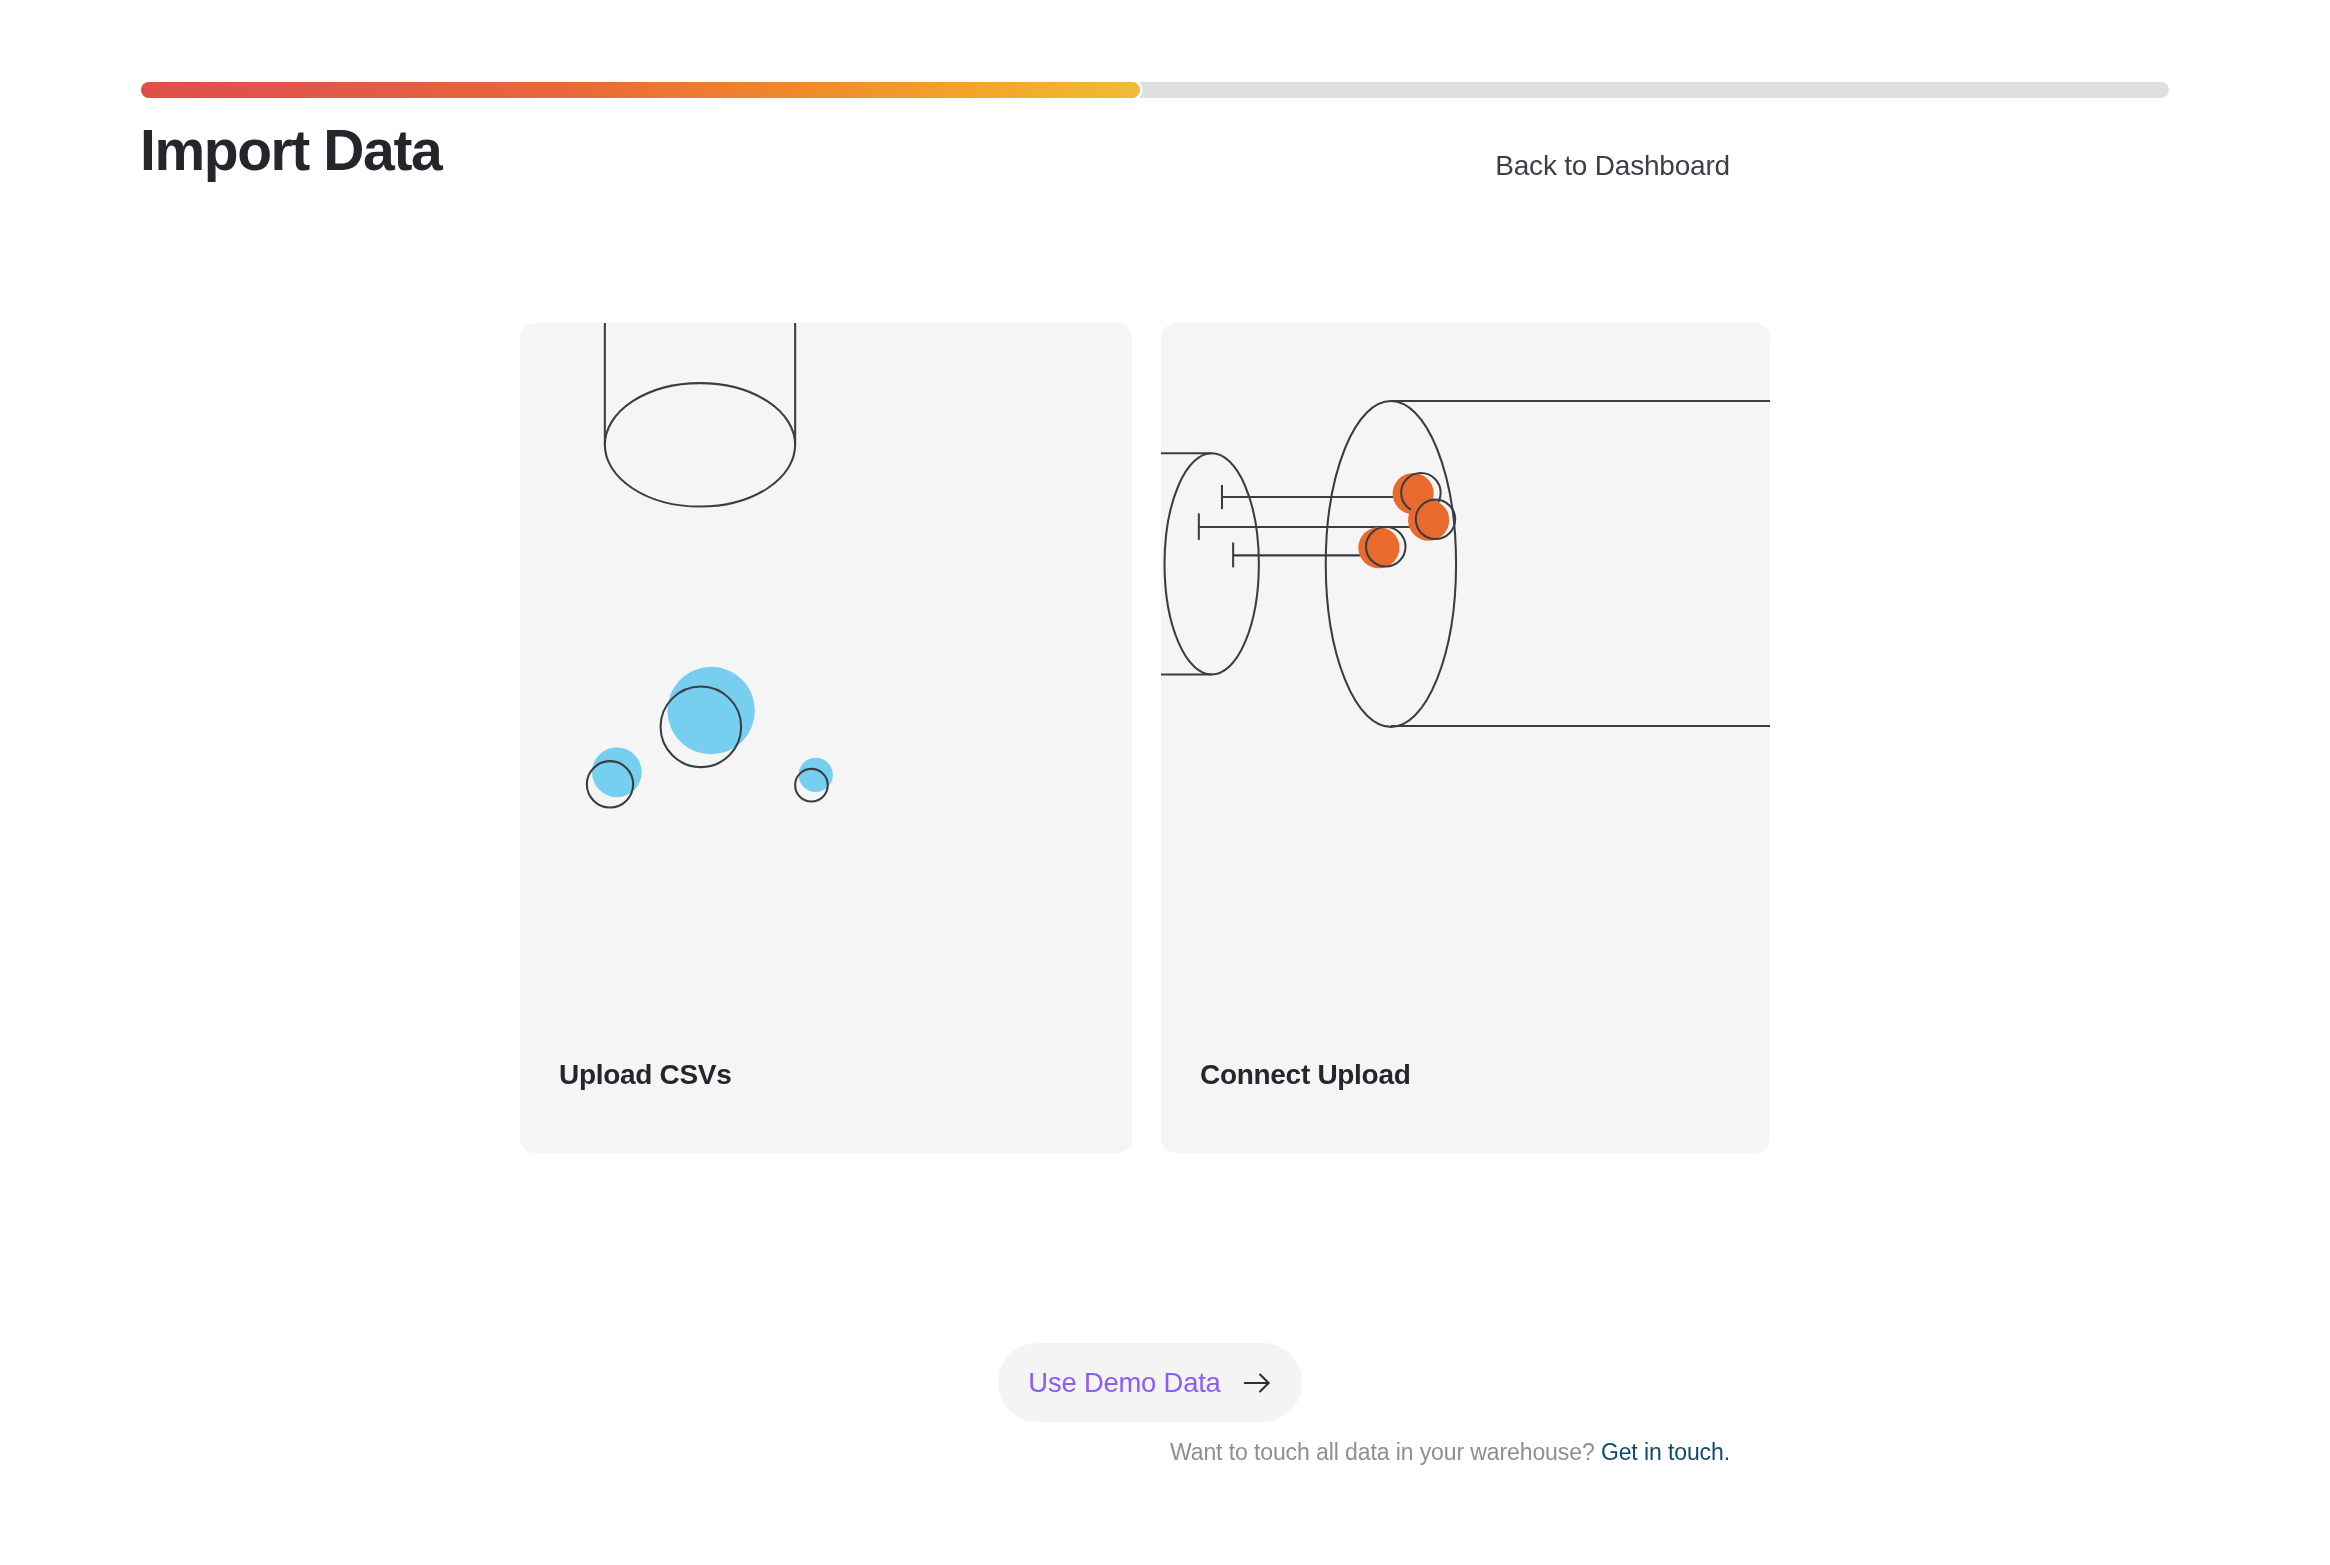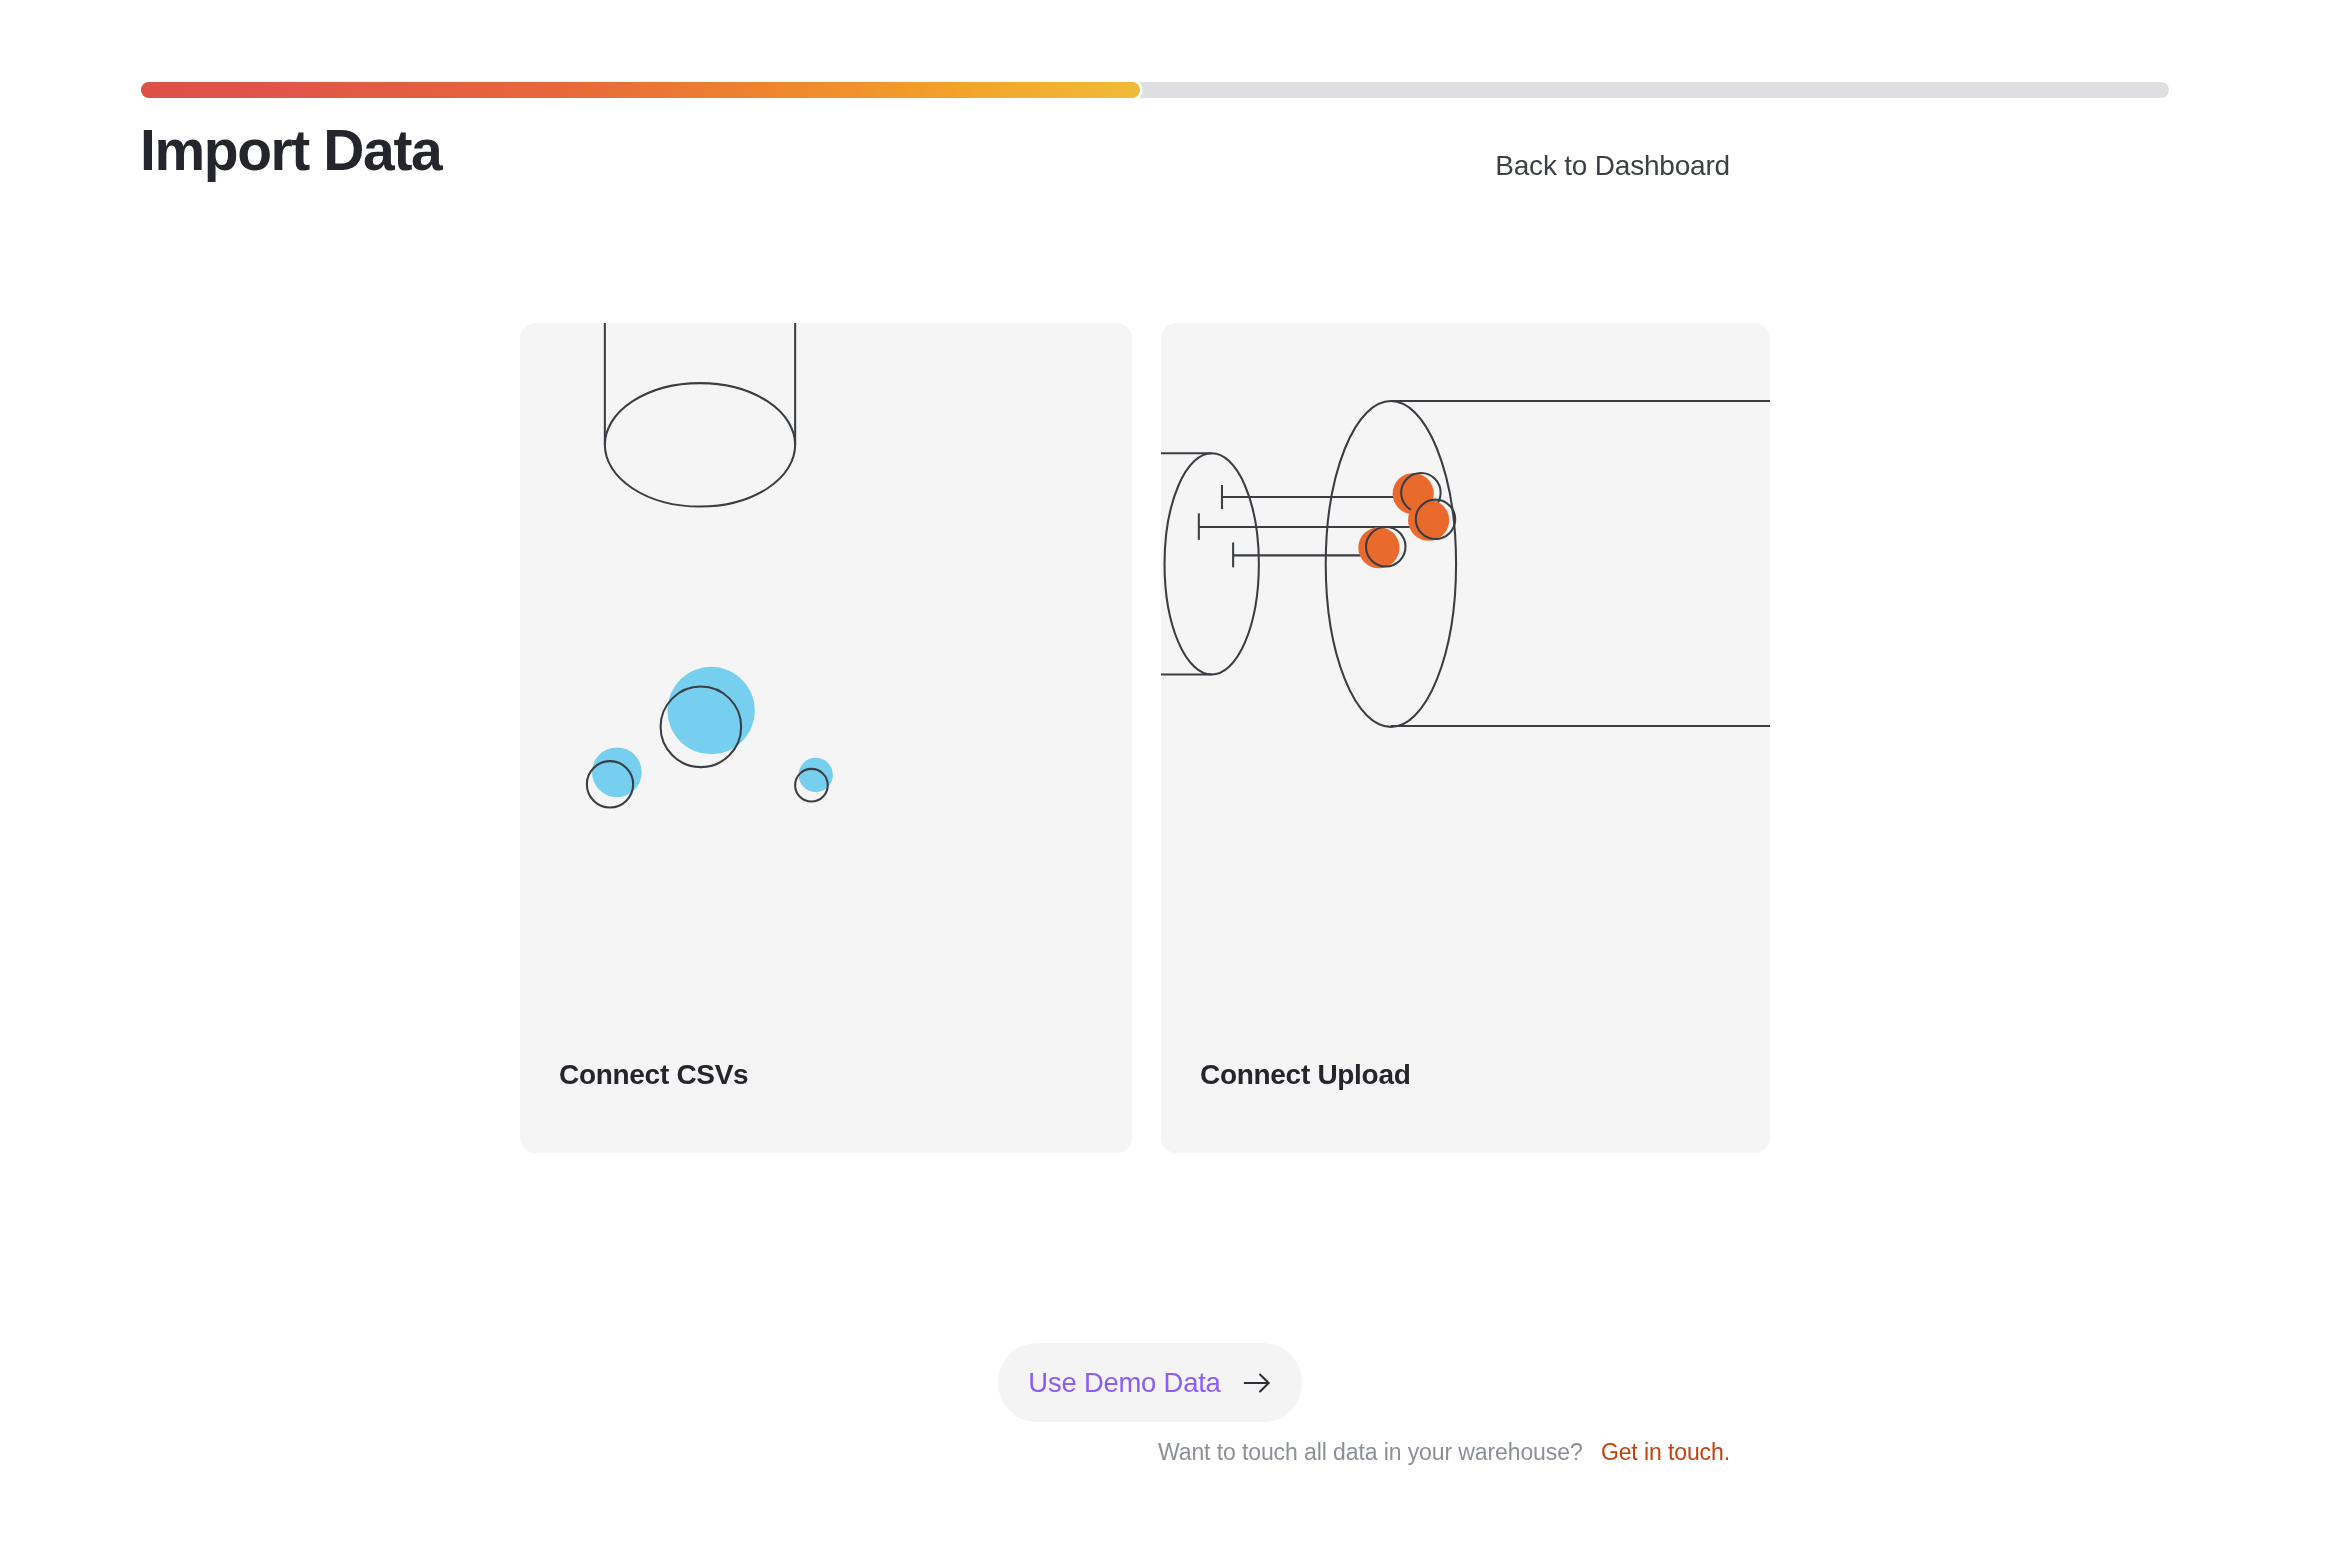--- a/index.html
+++ b/index.html
@@ -125,23 +125,22 @@
   .footer {
     position: absolute;
     right: 140px;
     top: 1439px;
     font-size: 23px;
     color: #8b8f96;
     letter-spacing: -0.1px;
     white-space: nowrap;
   }
   .footer .cta {
-    color: #c2410c;
+    color: #0c4a6e;
     cursor: pointer;
-    margin-left: 12px;
   }
 </style>
 </head>
 <body>
 
 <div class="page">
 
   <div class="progress-track"></div>
   <div class="progress-fill"></div>
 
@@ -167,21 +166,21 @@
         <g>
           <circle cx="113" cy="524" r="29" fill="#76cfee"></circle>
           <circle cx="105" cy="538" r="27" fill="#ffffff" fill-opacity="0" stroke="#3a3d42" stroke-width="2.4"></circle>
         </g>
         <g>
           <circle cx="345" cy="527" r="20" fill="#76cfee"></circle>
           <circle cx="340" cy="539" r="19" fill="#ffffff" fill-opacity="0" stroke="#3a3d42" stroke-width="2.4"></circle>
         </g>
       </svg>
     </div>
-    <div class="card-label">Connect CSVs</div>
+    <div class="card-label">Upload CSVs</div>
   </div>
 
   <div class="card card-right">
     <div class="card-art">
       <svg width="609" height="830" viewBox="0 0 710 968" xmlns="http://www.w3.org/2000/svg">
         <g fill="none" stroke="#3a3d42" stroke-width="2.4">
 
           <line x1="-10" y1="152" x2="59" y2="152"></line>
           <line x1="-10" y1="410" x2="59" y2="410"></line>
           <ellipse cx="59" cy="281" rx="55" ry="129"></ellipse>

